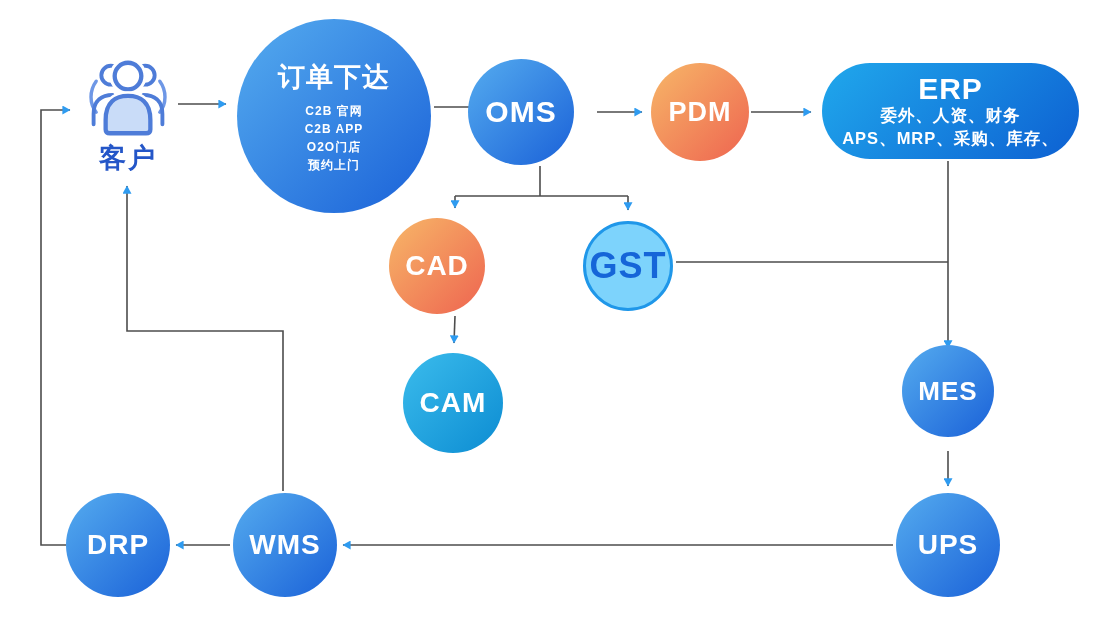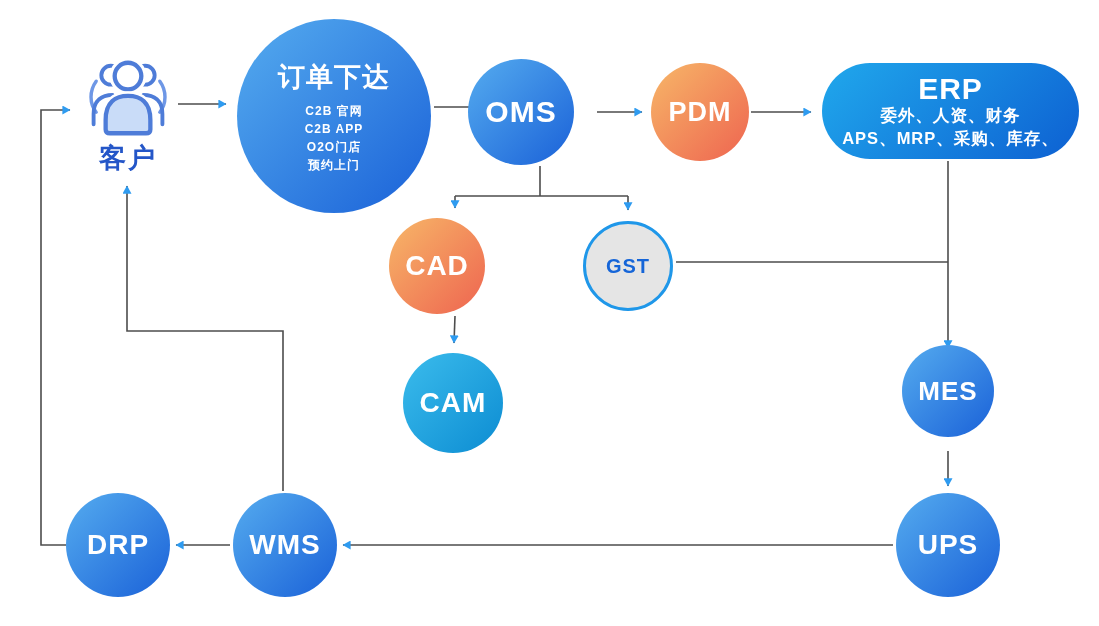--- a/index.html
+++ b/index.html
@@ -36,22 +36,22 @@
 
   .node.erp{
     left:822px;top:63px;width:257px;height:96px;border-radius:48px;
     background:linear-gradient(135deg,var(--erp-light) 0%,var(--erp-dark) 100%);
   }
   .erp .title{font-size:30px;line-height:1.05;}
   .erp .sub{font-size:16.5px;line-height:1.35;}
 
   .node.cad{left:389px;top:218px;width:96px;height:96px;font-size:28px;}
   .node.gst{
-    left:583px;top:221px;width:90px;height:90px;font-size:20px;
-    background:#e5e5e5;border:3px solid var(--gst-border);color:var(--gst-text);
+    left:583px;top:221px;width:90px;height:90px;font-size:36px;
+    background:#7dd3fc;border:3px solid var(--gst-border);color:var(--gst-text);
   }
   .node.cam{left:403px;top:353px;width:100px;height:100px;font-size:28px;}
   .node.mes{left:902px;top:345px;width:92px;height:92px;font-size:26px;}
   .node.ups{left:896px;top:493px;width:104px;height:104px;font-size:28px;}
   .node.wms{left:233px;top:493px;width:104px;height:104px;font-size:28px;}
   .node.drp{left:66px;top:493px;width:104px;height:104px;font-size:28px;text-align:right;}
 
   .customer-wrap{position:absolute;left:74px;top:52px;width:108px;}
   .customer-wrap svg{display:block;margin:0 auto;}
   .customer-label{

